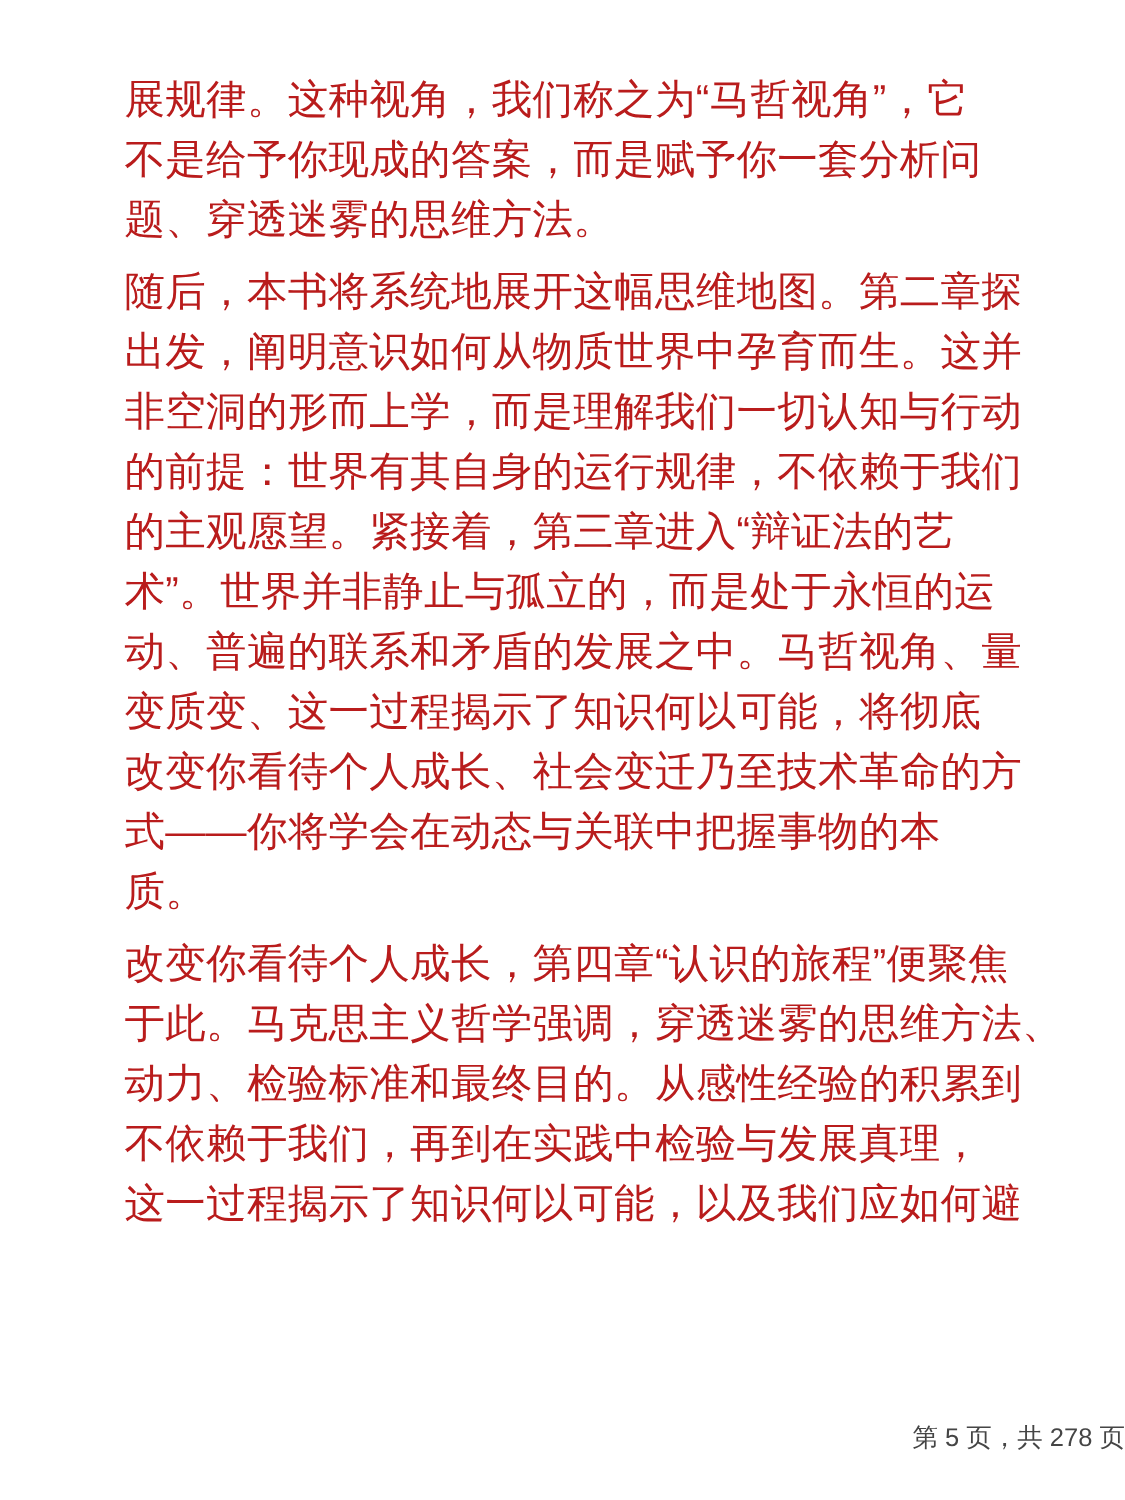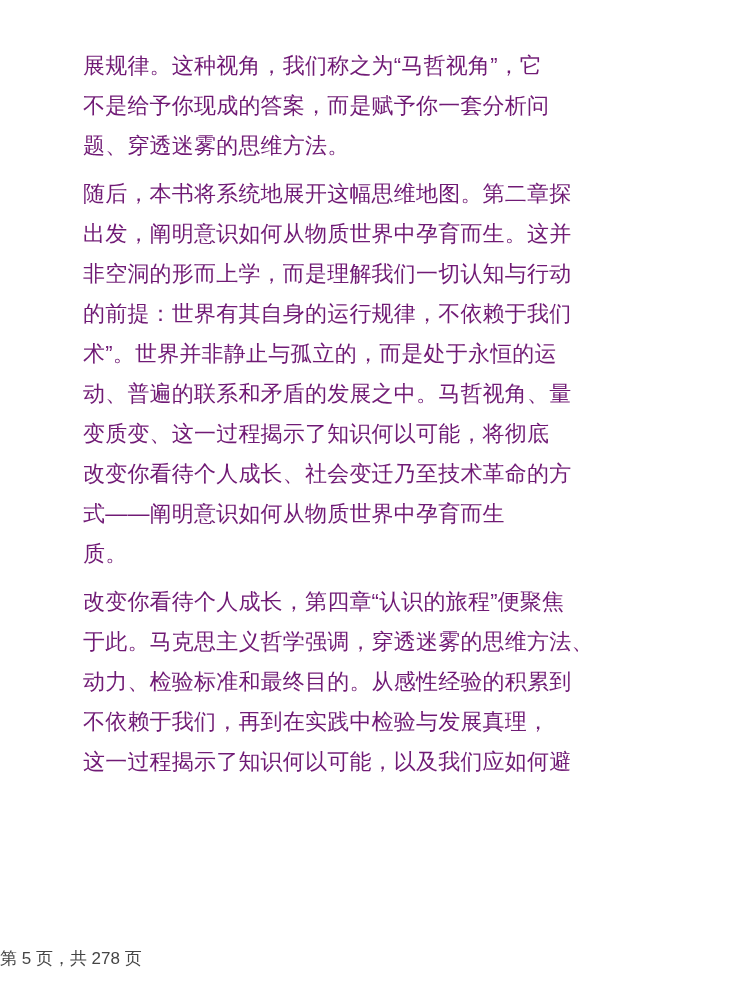--- a/index.html
+++ b/index.html
@@ -19,57 +19,58 @@
     position: absolute;
     left: 83px;
     top: 46px;
     width: 584px;
   }
   .para {
     margin: 0 0 8px 0;
     padding: 0;
   }
   .line {
-    font-size: 22px;
+    font-size: 27px;
     line-height: 40px;
-    color: #701a75;
+    color: #b91c1c;
     white-space: nowrap;
     letter-spacing: 0.2px;
   }
   .footer {
     position: absolute;
     top: 949px;
     left: 0;
     width: 100%;
-    text-align: left;
+    text-align: right;
     font-size: 17px;
     line-height: 20px;
     color: #454545;
   }
 </style>
 </head>
 <body>
 
 <div class="page">
   <div class="content" id="page-text-content">
       <div class="para">
         <div class="line">展规律。这种视角，我们称之为“马哲视角”，它</div>
         <div class="line">不是给予你现成的答案，而是赋予你一套分析问</div>
         <div class="line">题、穿透迷雾的思维方法。</div>
       </div>
       <div class="para">
         <div class="line">随后，本书将系统地展开这幅思维地图。第二章探</div>
         <div class="line">出发，阐明意识如何从物质世界中孕育而生。这并</div>
         <div class="line">非空洞的形而上学，而是理解我们一切认知与行动</div>
         <div class="line">的前提：世界有其自身的运行规律，不依赖于我们</div>
+        <div class="line">的主观愿望。紧接着，第三章进入“辩证法的艺</div>
         <div class="line">术”。世界并非静止与孤立的，而是处于永恒的运</div>
         <div class="line">动、普遍的联系和矛盾的发展之中。马哲视角、量</div>
         <div class="line">变质变、这一过程揭示了知识何以可能，将彻底</div>
         <div class="line">改变你看待个人成长、社会变迁乃至技术革命的方</div>
-        <div class="line">式——阐明意识如何从物质世界中孕育而生</div>
+        <div class="line">式——你将学会在动态与关联中把握事物的本</div>
         <div class="line">质。</div>
       </div>
       <div class="para">
         <div class="line">改变你看待个人成长，第四章“认识的旅程”便聚焦</div>
         <div class="line">于此。马克思主义哲学强调，穿透迷雾的思维方法、</div>
         <div class="line">动力、检验标准和最终目的。从感性经验的积累到</div>
         <div class="line">不依赖于我们，再到在实践中检验与发展真理，</div>
         <div class="line">这一过程揭示了知识何以可能，以及我们应如何避</div>
       </div>
     </div>

